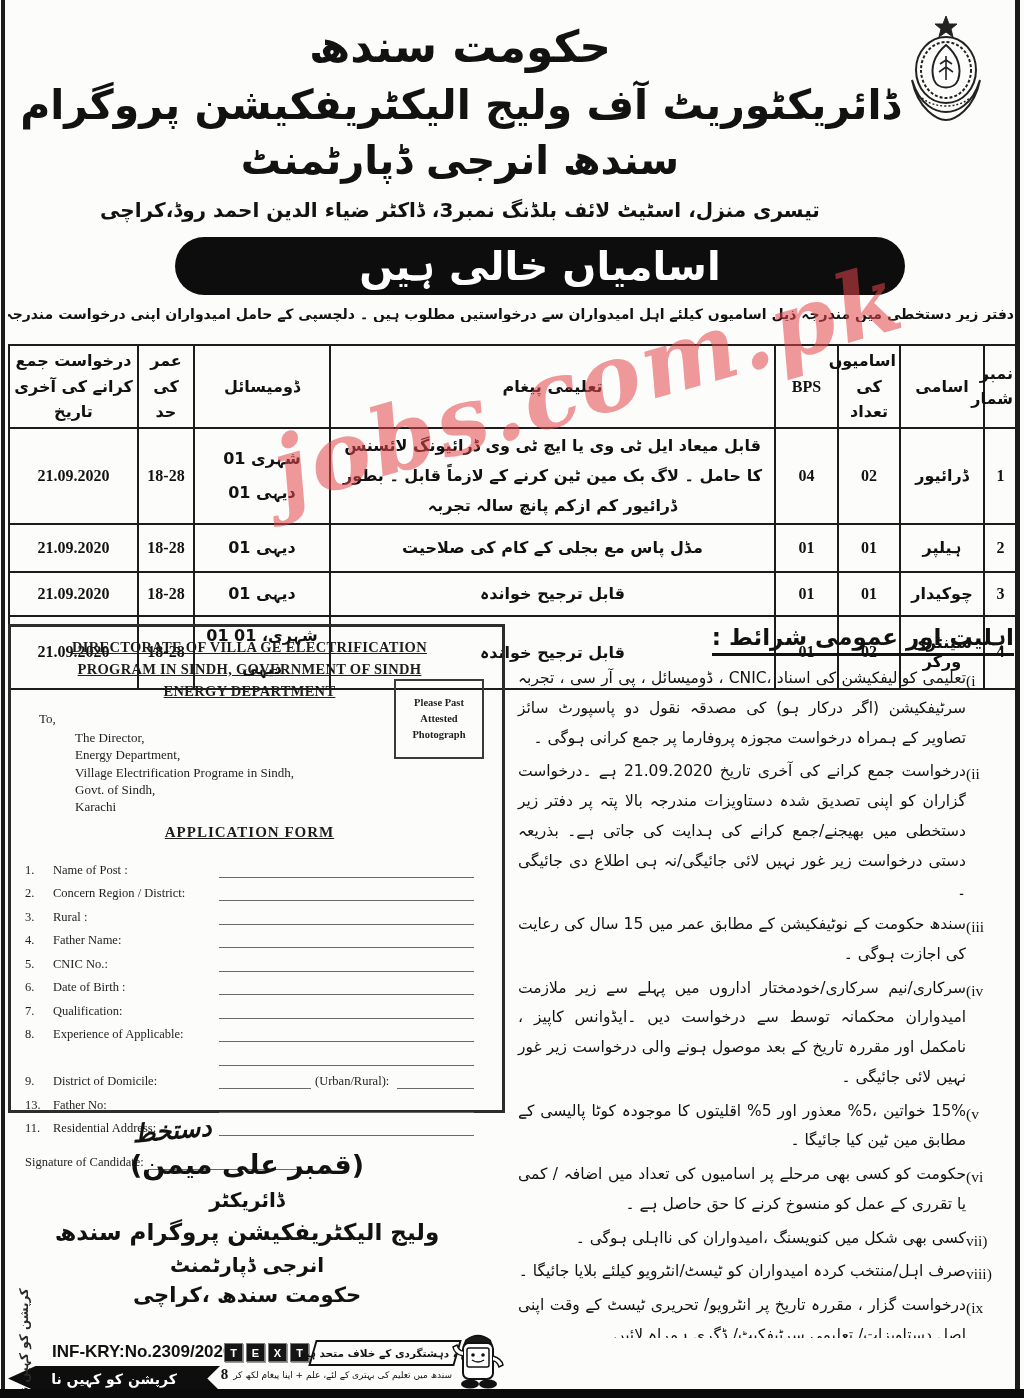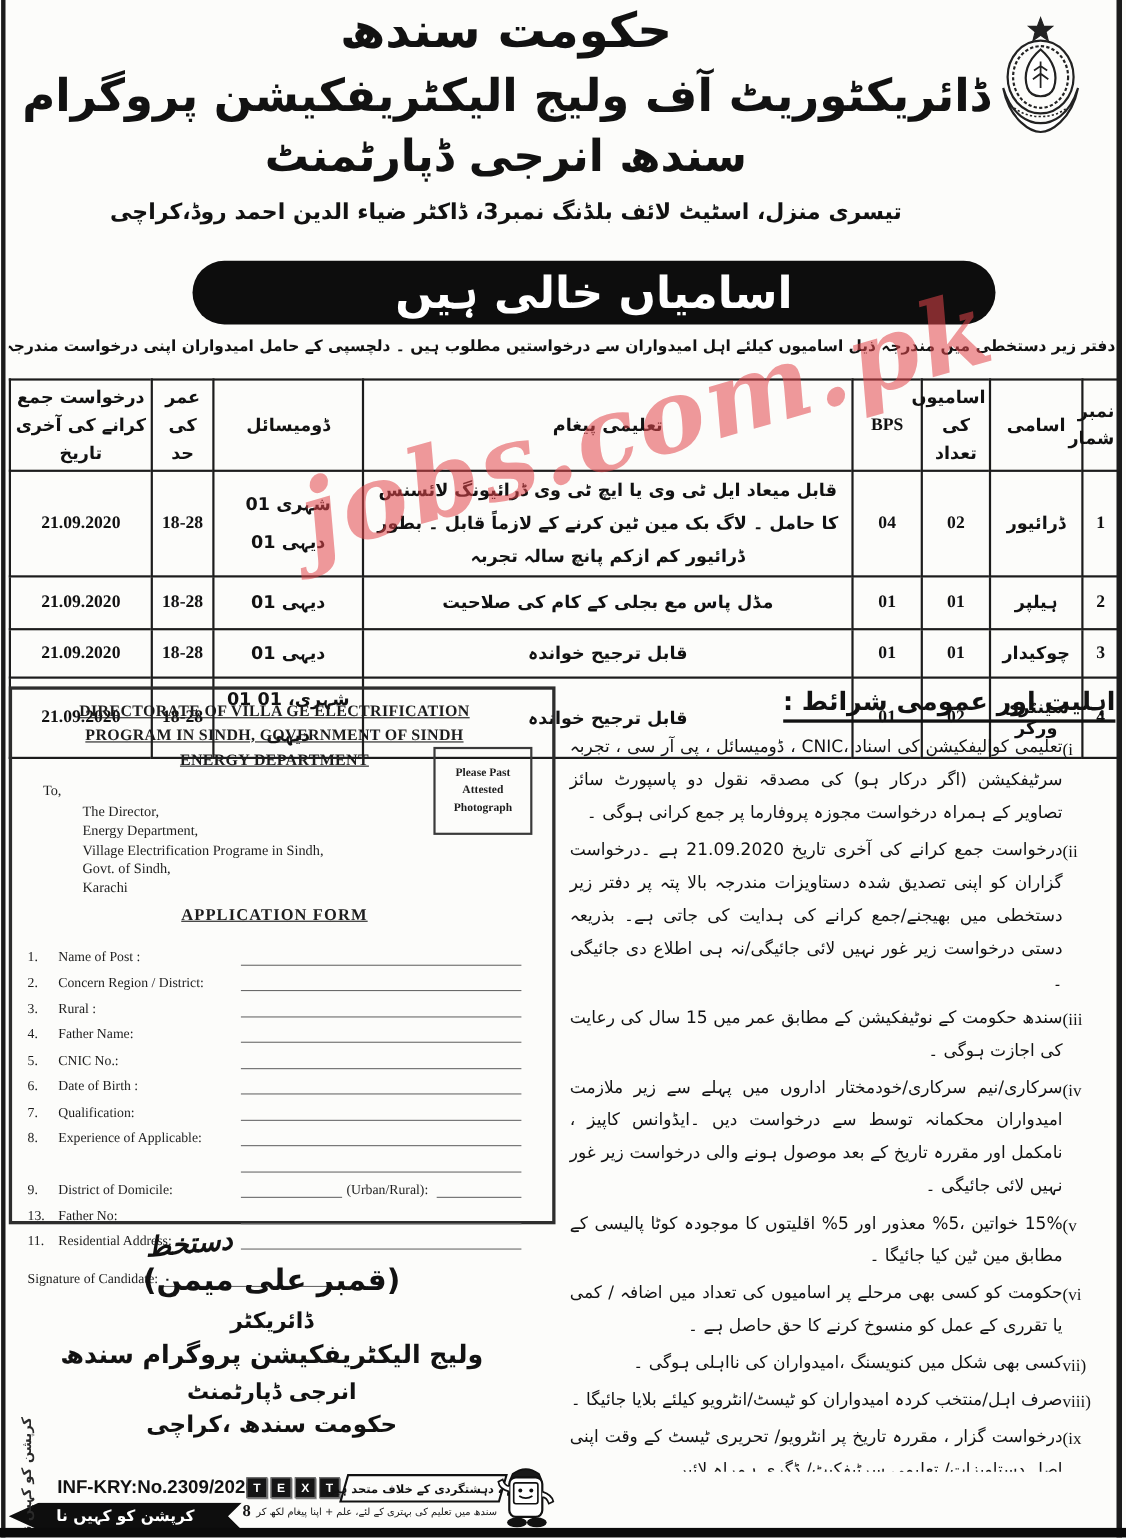--- a/index.html
+++ b/index.html
@@ -6,21 +6,21 @@
   .page{
     position:relative; width:1024px; height:1398px; margin:0 auto;
     background:#fcfcfa; overflow:hidden;
     font-family:"DejaVu Sans", sans-serif; color:#121212;
   }
   .edge-left{position:absolute;left:1px;top:0;width:4px;height:100%;background:#1b1b1b;}
   .edge-right{position:absolute;left:1015px;top:0;width:5px;height:100%;background:#1b1b1b;}
   .edge-bottom{position:absolute;left:0;top:1389px;width:100%;height:9px;background:#0b0b0b;}
 
   
-  .masthead{position:absolute;left:20px;top:4px;width:880px;text-align:center;direction:rtl;}
+  .masthead{position:absolute;left:20px;top:22px;width:880px;text-align:center;direction:rtl;}
   .gov-line{font-size:44px;font-weight:bold;letter-spacing:1px;line-height:1.15;}
   .directorate-line{font-size:41px;font-weight:bold;line-height:1.3;margin-top:6px;}
   .dept-line{font-size:40px;font-weight:bold;line-height:1.2;margin-top:4px;}
   .address-line{font-size:20px;font-weight:bold;margin-top:14px;}
   .crest{position:absolute;left:898px;top:14px;width:96px;height:118px;}
 
   .vacancy-banner{
     position:absolute;left:175px;top:237px;width:730px;height:58px;background:#0d0d0d;
     border-radius:29px;display:flex;align-items:center;justify-content:center;
     color:#fff;font-size:40px;font-weight:bold;letter-spacing:2px;direction:rtl;

